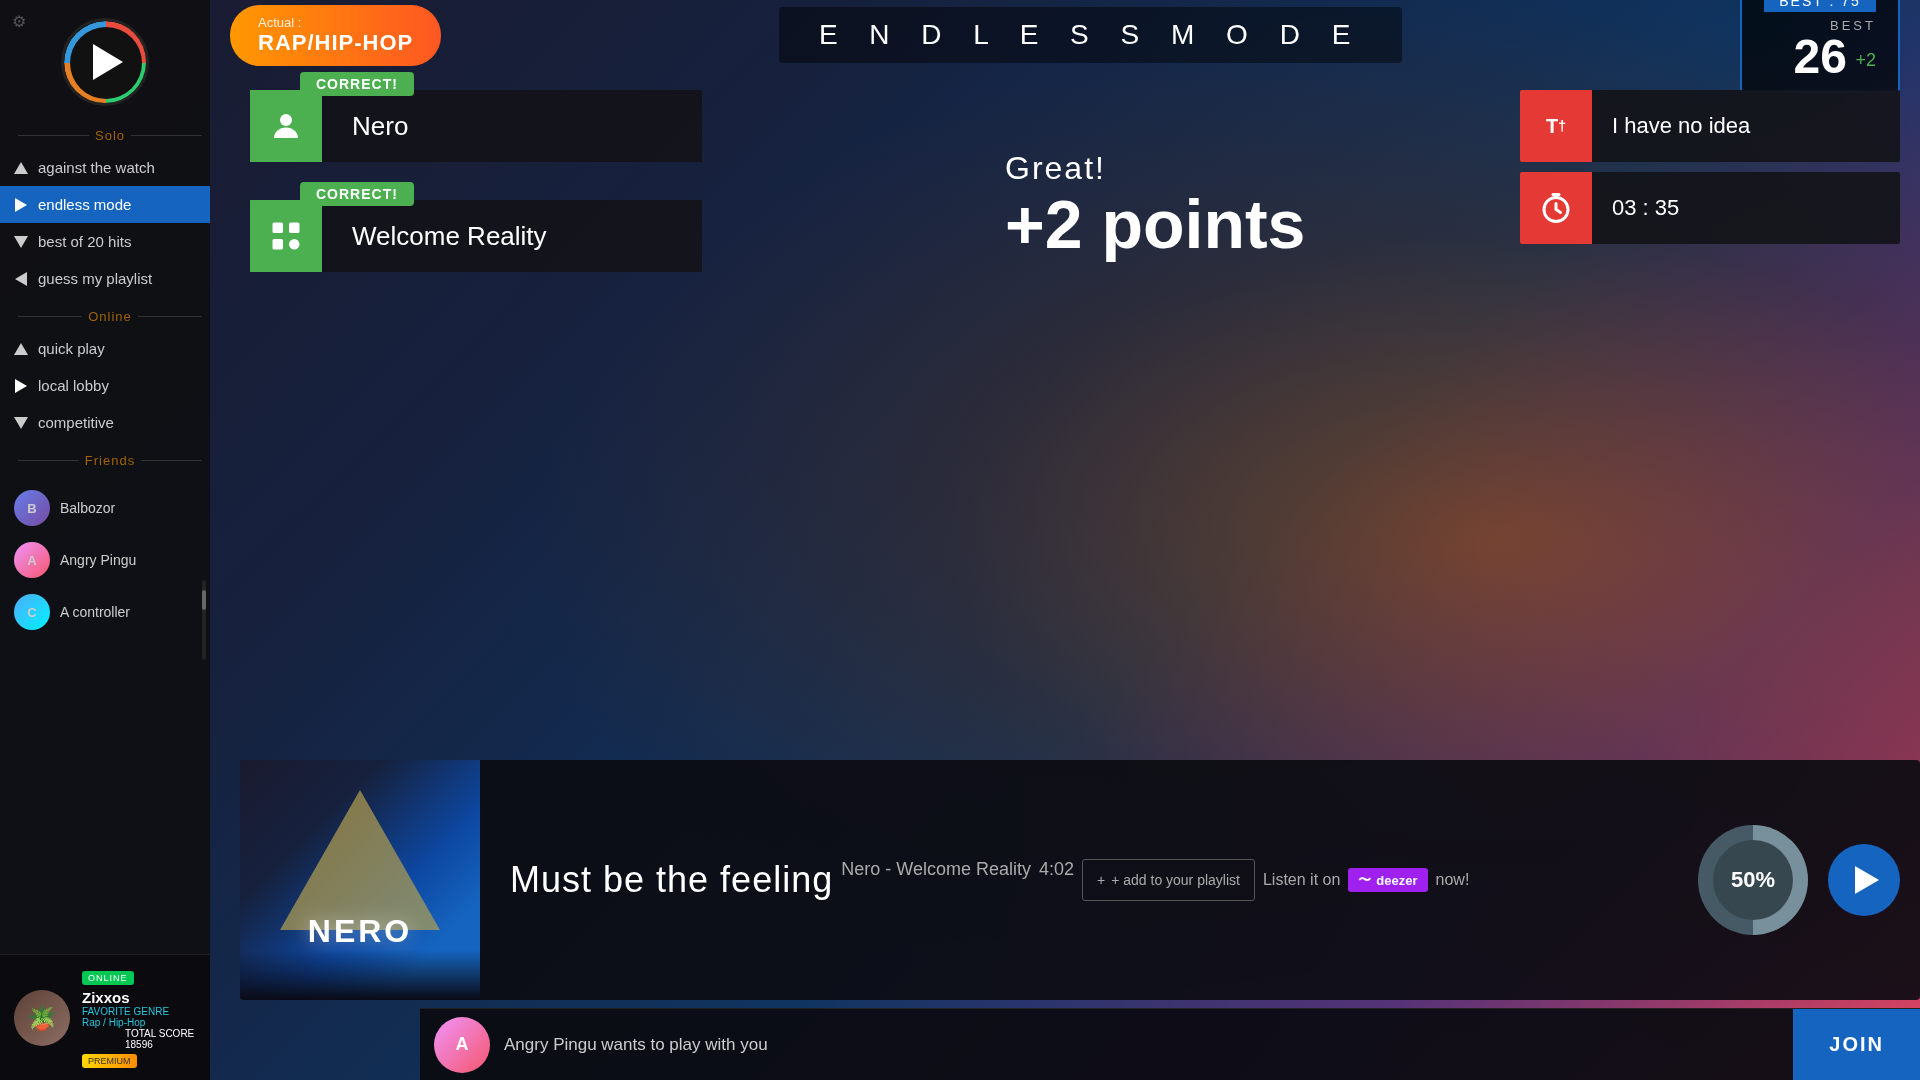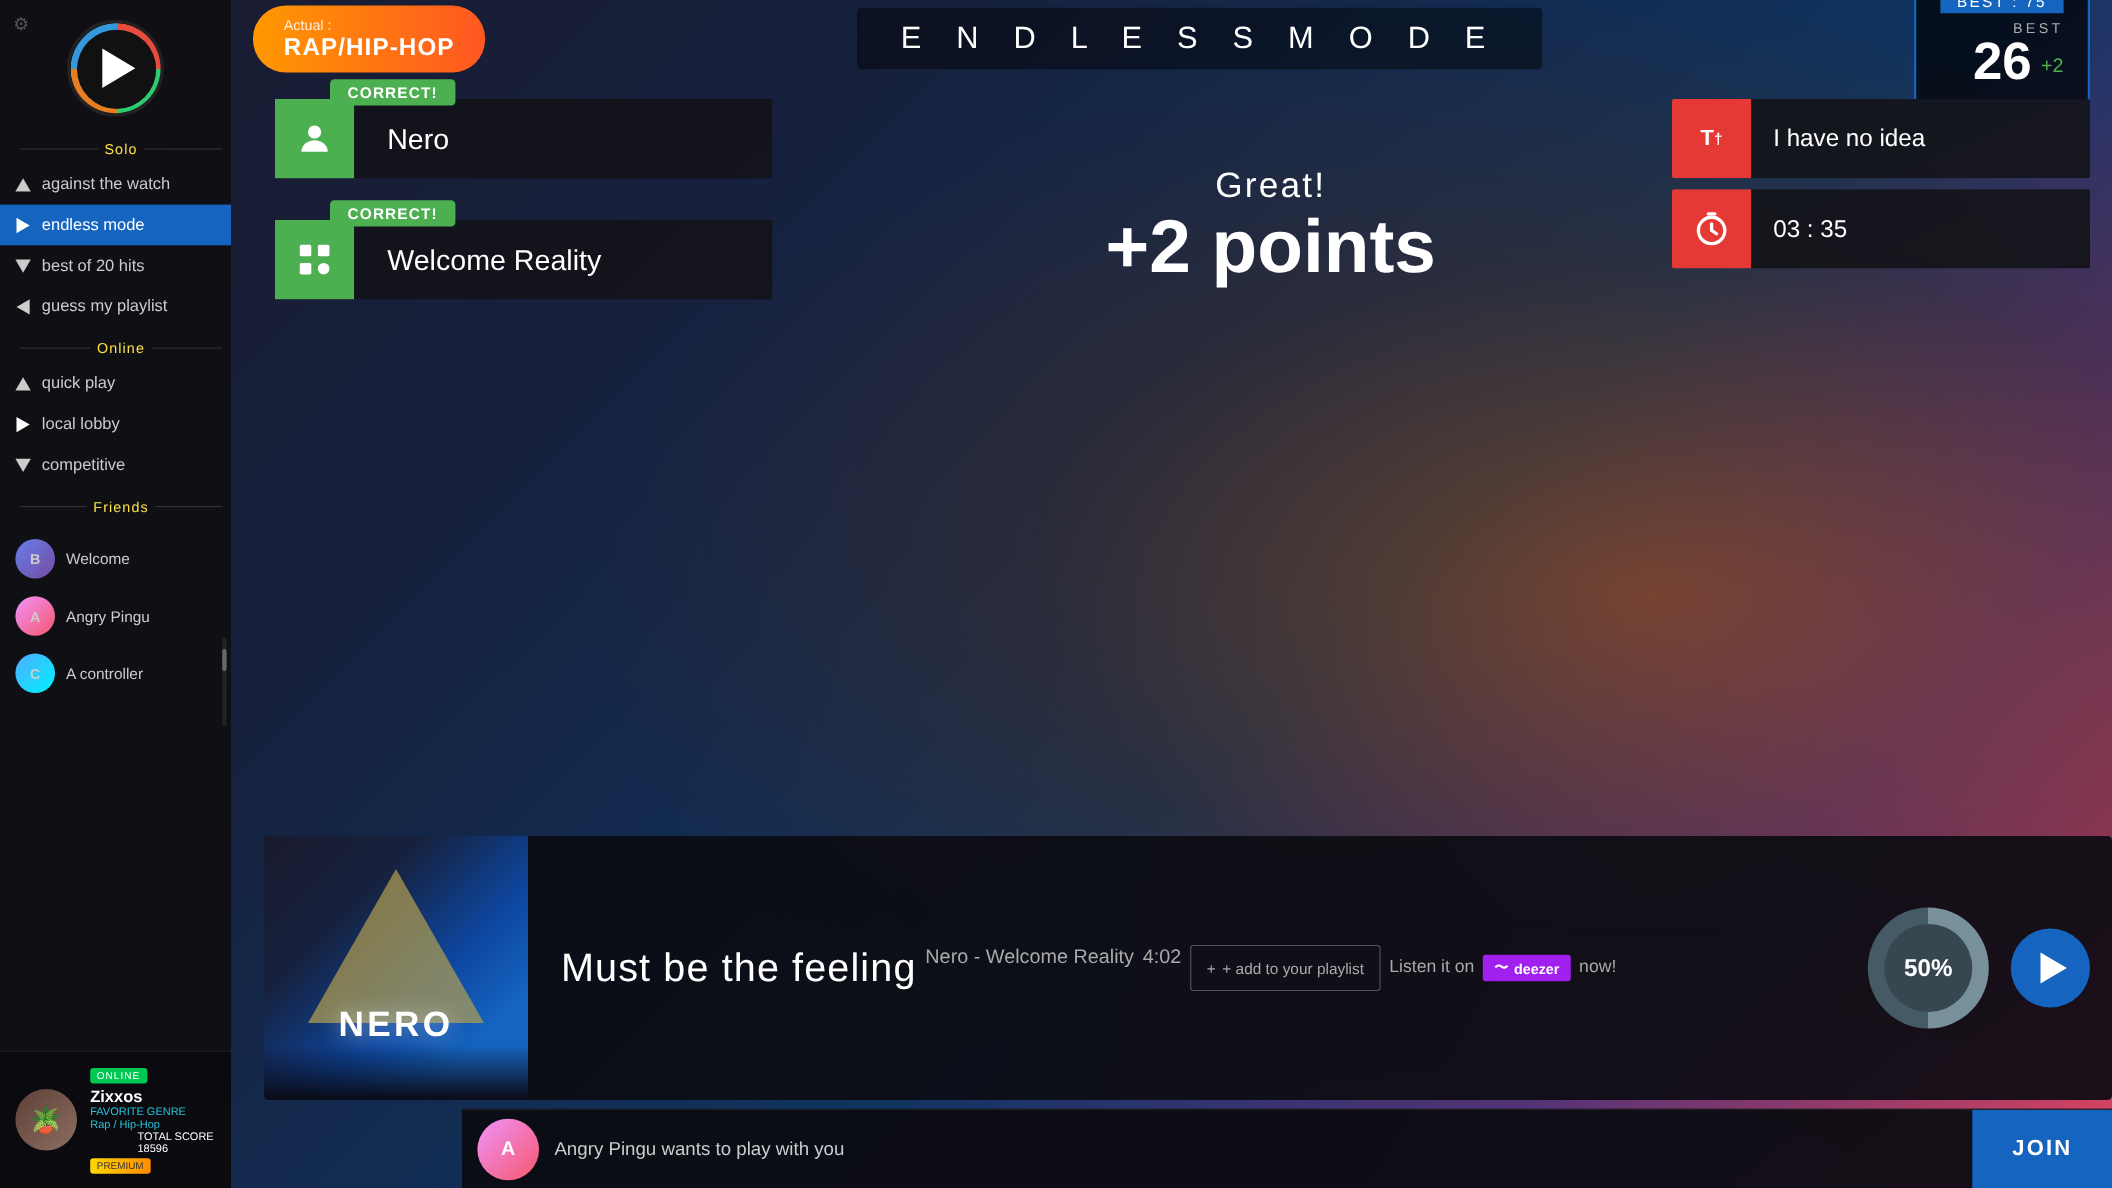--- a/index.html
+++ b/index.html
@@ -81,21 +81,21 @@
       height: 0;
       border-top: 18px solid transparent;
       border-bottom: 18px solid transparent;
       border-left: 30px solid white;
       margin-left: 6px;
       position: relative;
       z-index: 2;
     }
 
     .section-label {
-      color: #fde047;
+      color: #a16207;
       font-size: 13px;
       letter-spacing: 1px;
       padding: 12px 0 6px 14px;
       width: 100%;
       display: flex;
       align-items: center;
       gap: 6px;
     }
     .section-label::before, .section-label::after {
       content: '';
@@ -422,21 +422,20 @@
       font-size: 22px;
       color: white;
     }
 
     
     .feedback-area {
       position: absolute;
       top: 150px;
       left: 50%;
       transform: translateX(-60px);
-      text-align: center;
       z-index: 6;
     }
     .feedback-great {
       font-size: 32px;
       color: white;
       font-weight: 300;
       letter-spacing: 2px;
     }
     .feedback-points {
       font-size: 68px;
@@ -723,21 +722,21 @@
     <span>competitive</span>
   </div>
 
   <div class="section-label">
     <span>Friends</span>
   </div>
 
   <div class="friends-section">
     <div class="friend-item">
       <div class="friend-avatar av1">B</div>
-      <span>Welcome</span>
+      <span>Balbozor</span>
     </div>
     <div class="friend-item">
       <div class="friend-avatar av2">A</div>
       <span>Angry Pingu</span>
     </div>
     <div class="friend-item">
       <div class="friend-avatar av3">C</div>
       <span>A controller</span>
     </div>
   </div>

